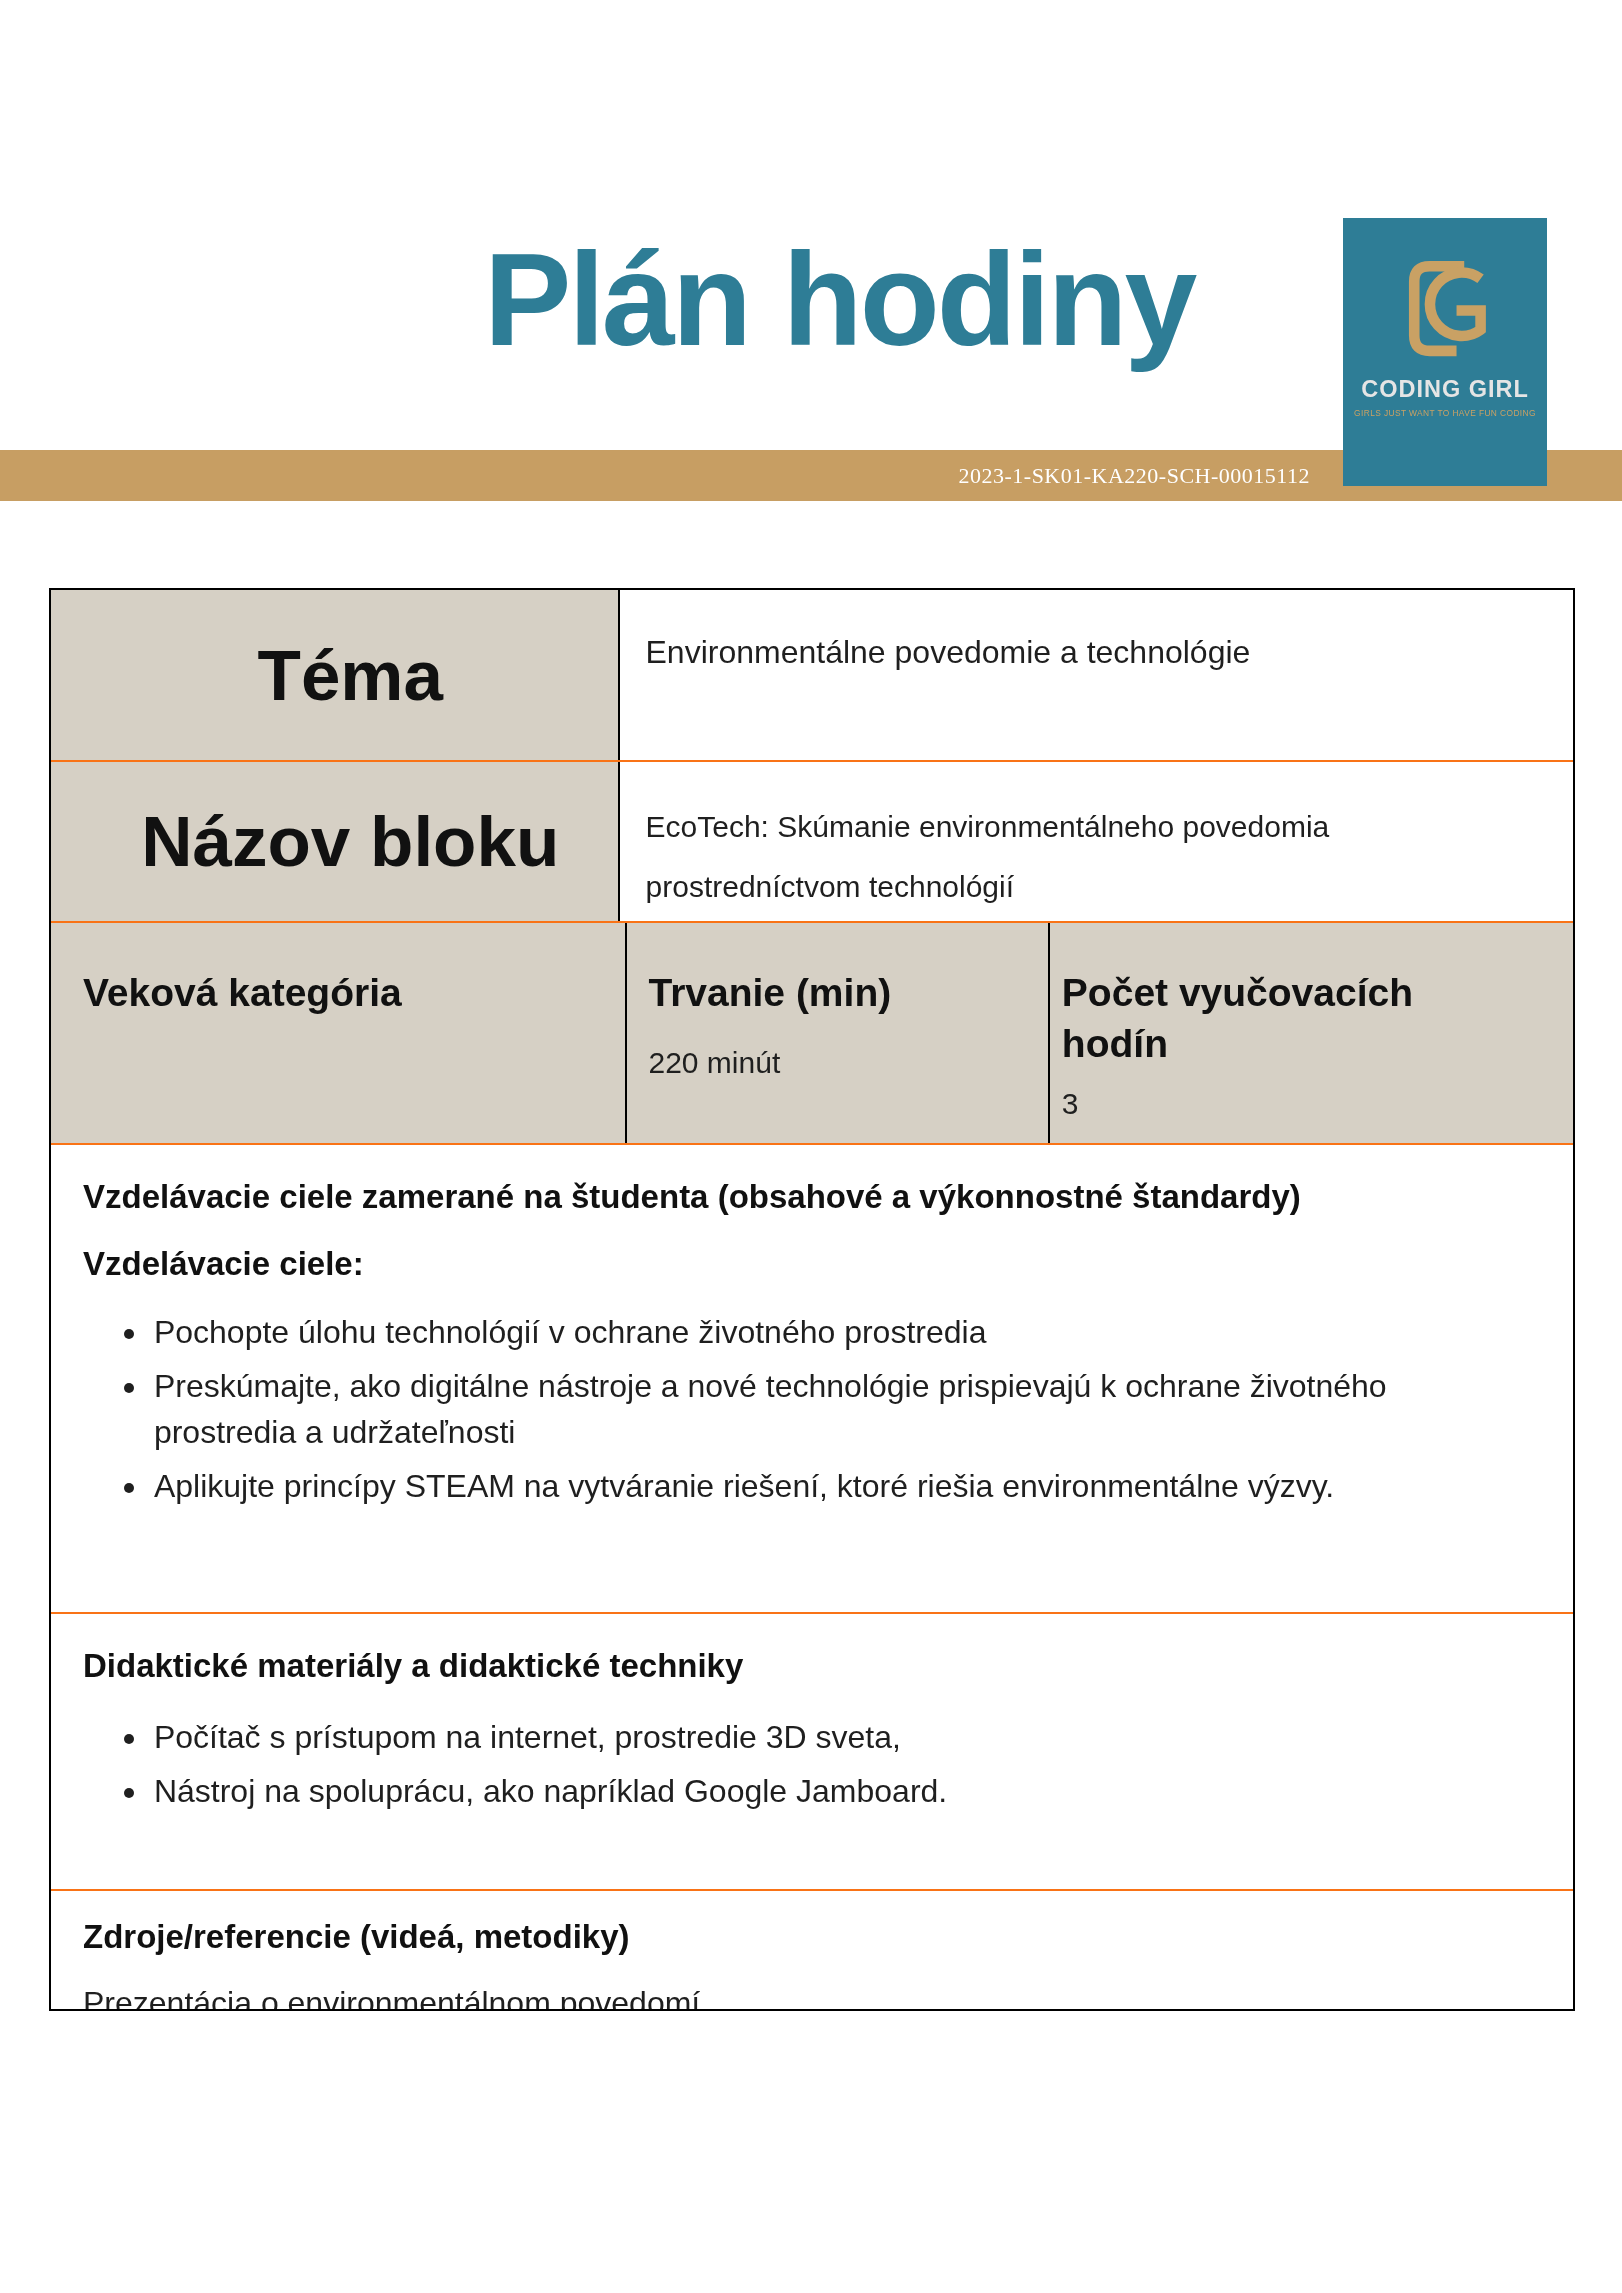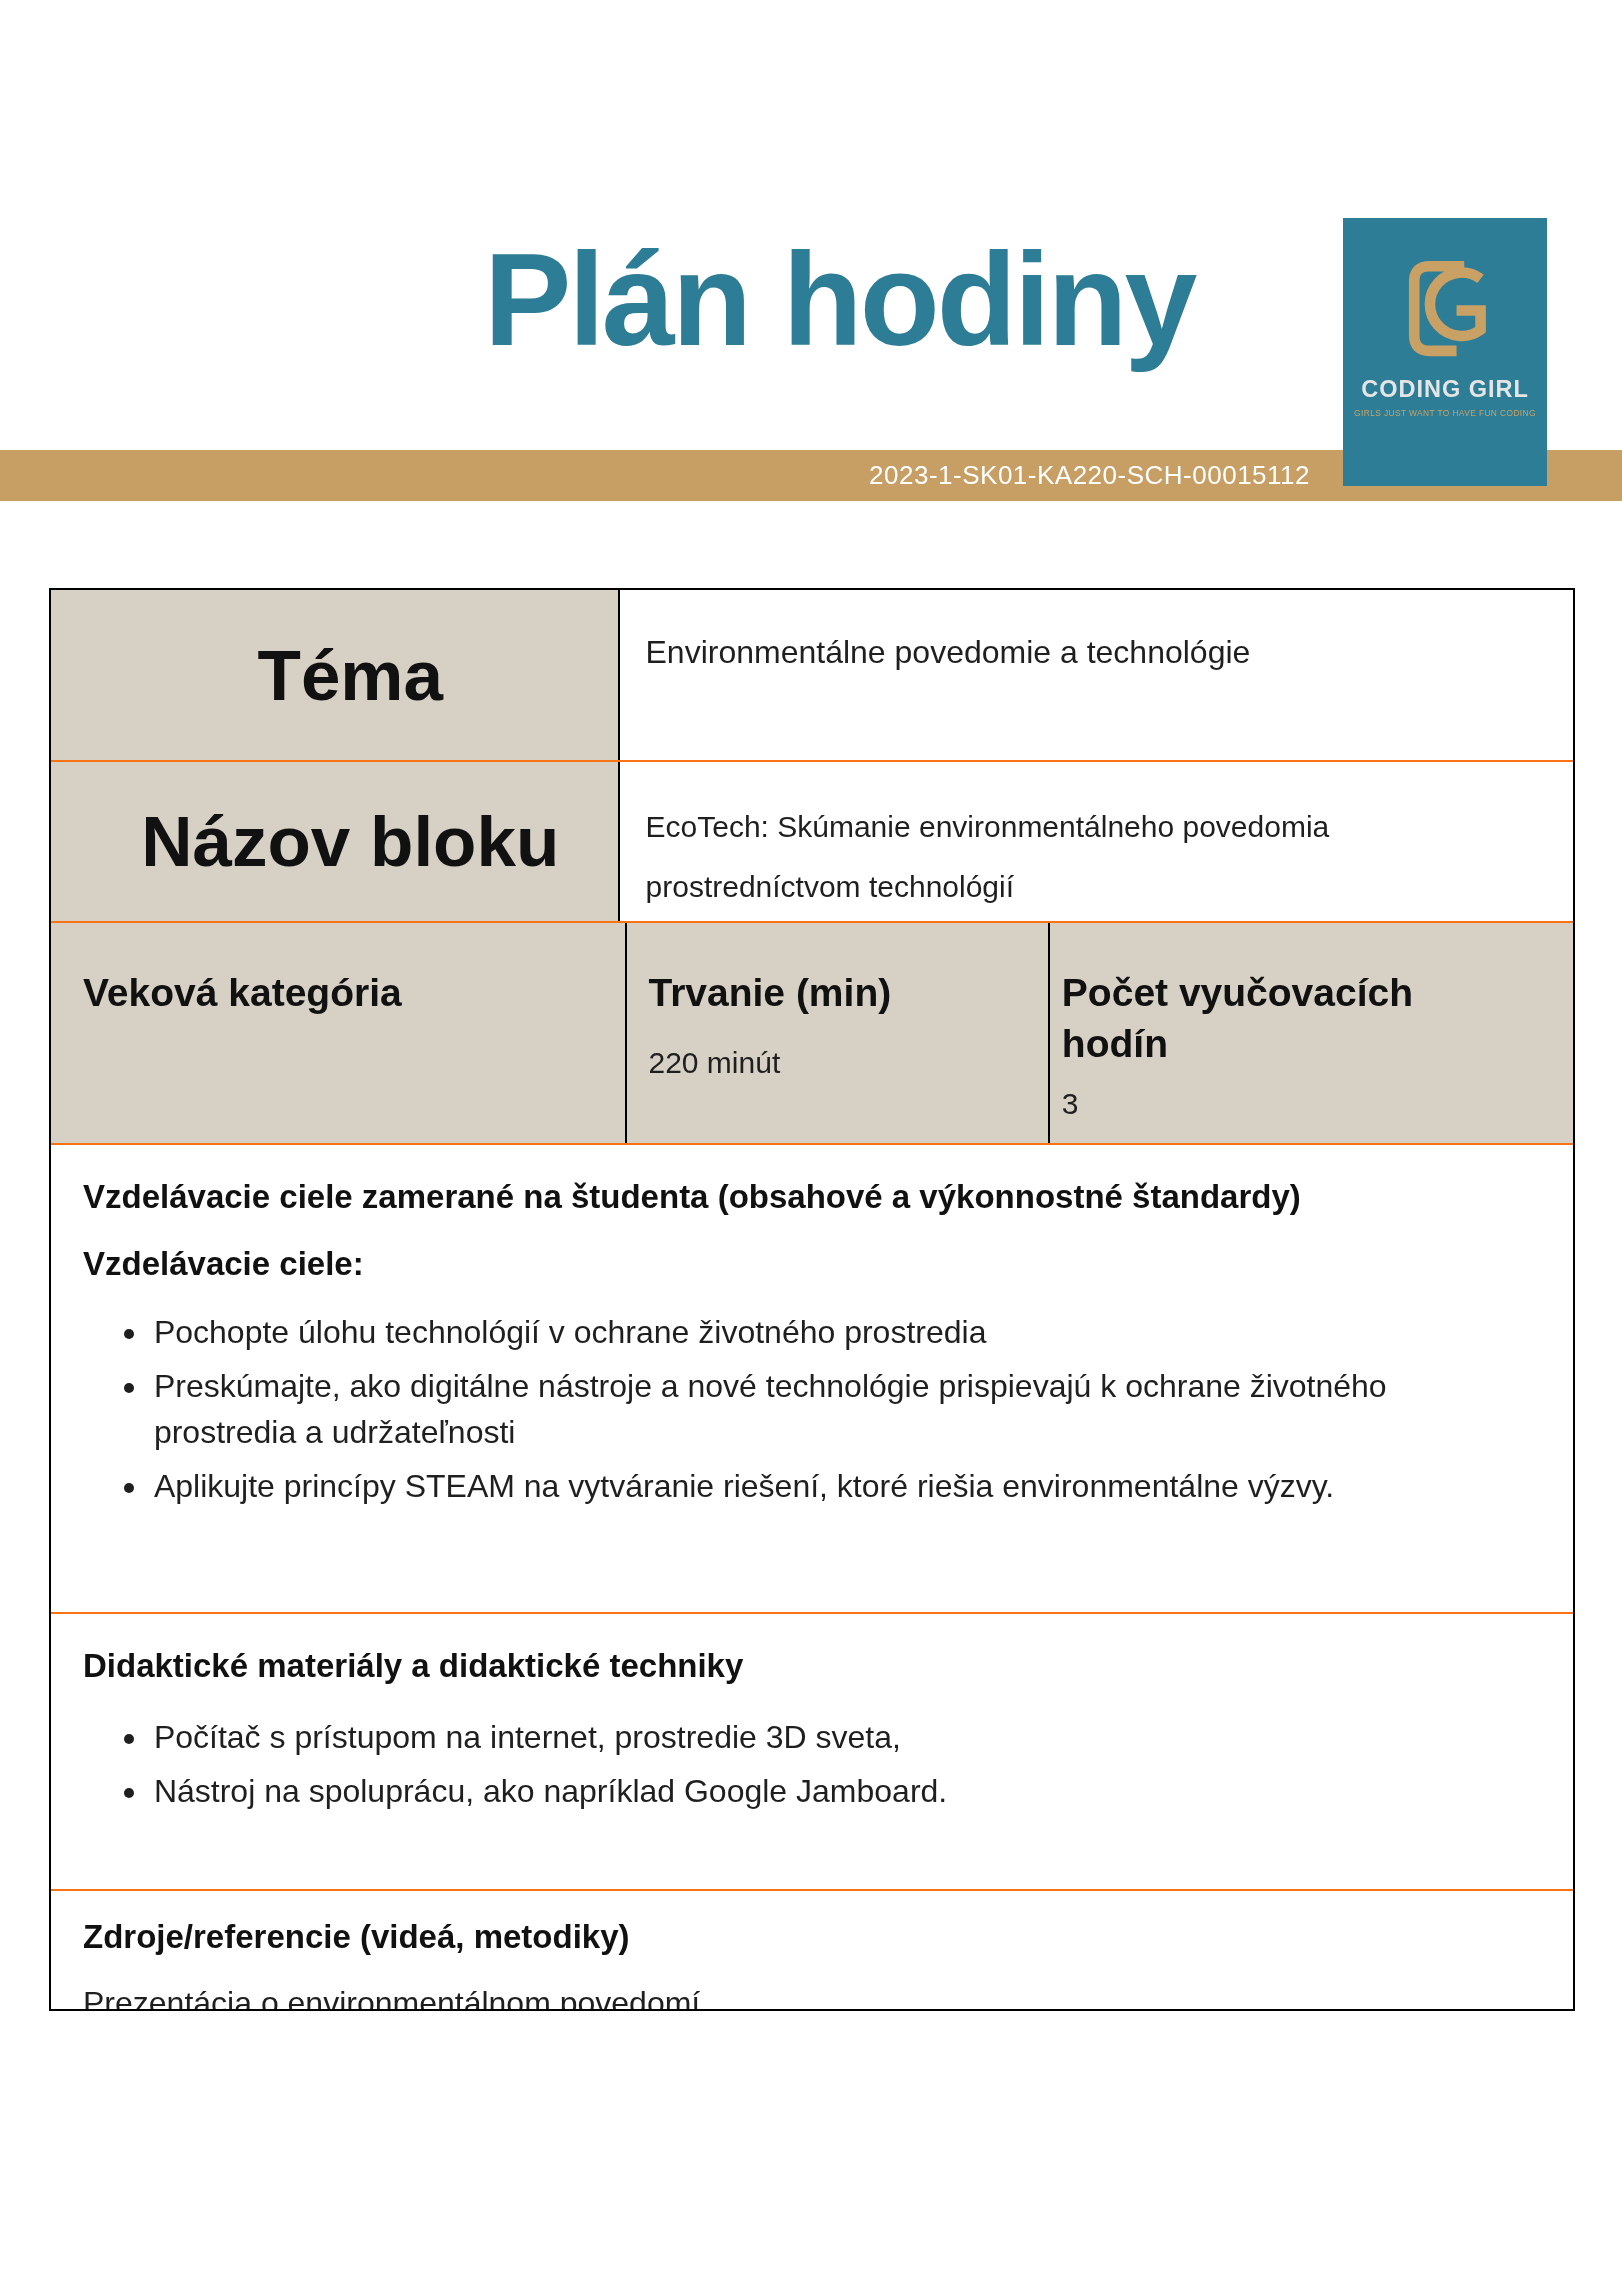--- a/index.html
+++ b/index.html
@@ -17,21 +17,21 @@
     position:absolute; left:484px; top:234px;
     font-size:131px; font-weight:bold; letter-spacing:-2.9px;
     color:#2e7d96; line-height:1; white-space:nowrap;
   }
   .gold-bar {
     position:absolute; left:0; top:450px; width:1622px; height:51px;
     background:#c79e63; box-sizing:border-box;
     display:flex; align-items:center; justify-content:flex-end;
     padding-right:312px; z-index:1;
   }
-  .gold-bar .ref { color:#ffffff; font-size:26px; letter-spacing:0.5px; }
+  .gold-bar .ref { color:#ffffff; font-size:22px; letter-spacing:0.5px;font-family:Liberation Serif, serif; }
 
   .logo {
     position:absolute; left:1343px; top:218px; width:204px; height:268px;
     background:#2e7d96; z-index:2;
     display:flex; flex-direction:column; align-items:center;
     box-sizing:border-box;
   }
   .logo svg { margin-top:29px; width:116px; height:125px; display:block; }
   .logo-name {
     color:#e5e5e5; font-size:23.5px; font-weight:bold;

